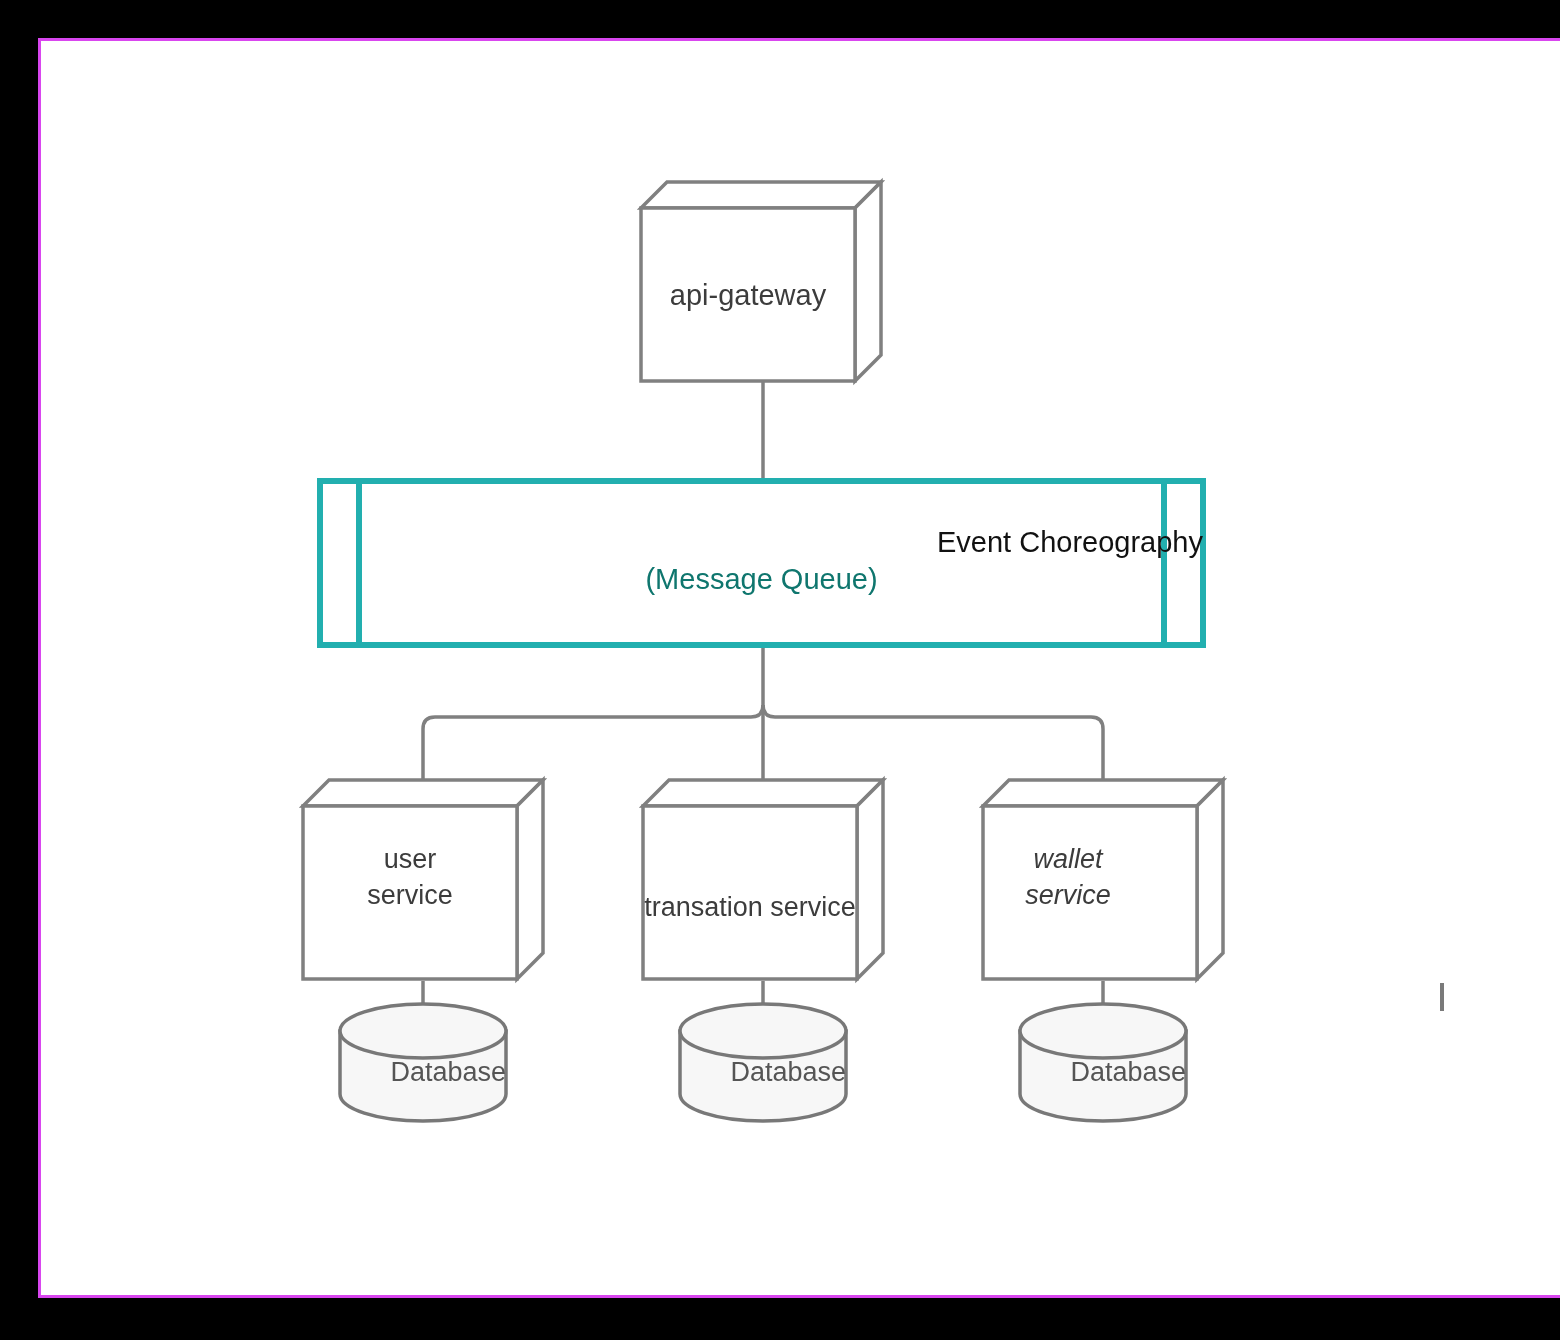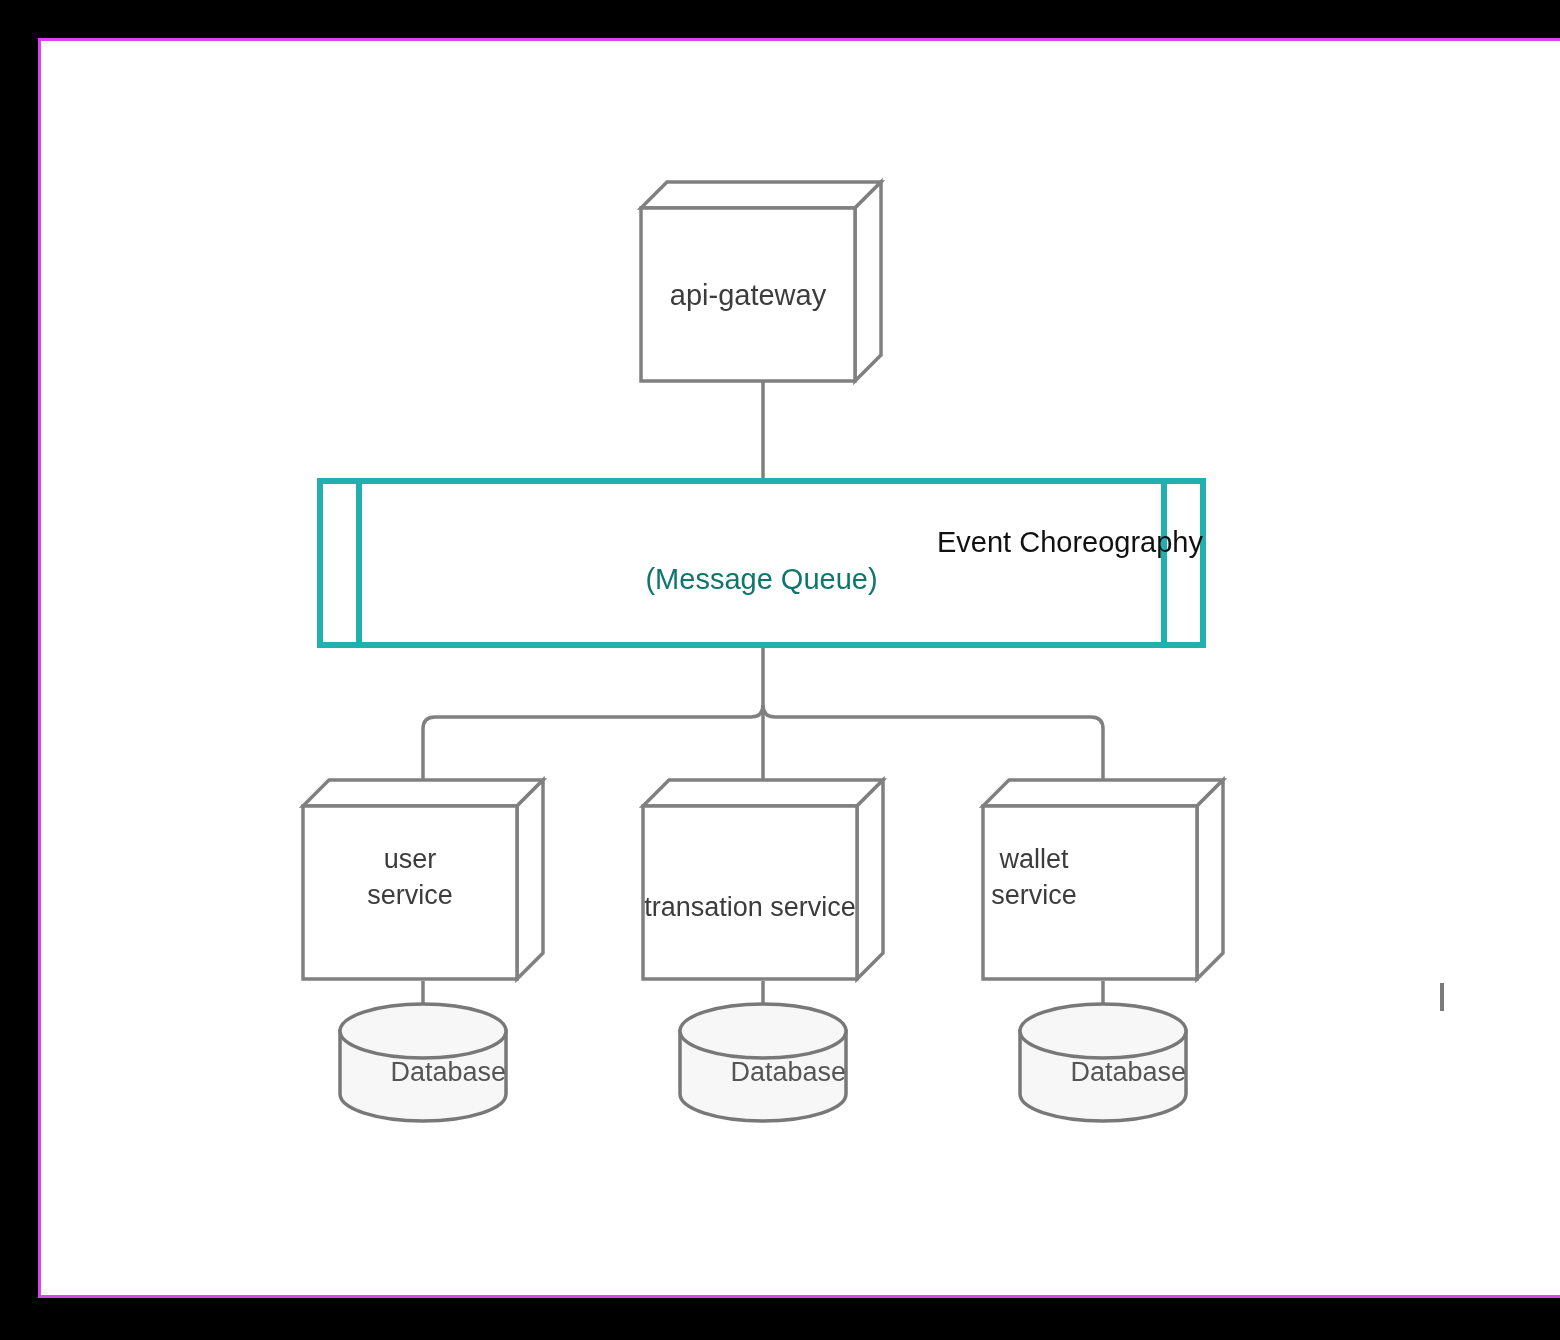--- a/index.html
+++ b/index.html
@@ -165,21 +165,21 @@
 
     <div class="node-label label-service" style="left:262px; top:800px; width:214px;">
       <div>user</div>
       <div>service</div>
     </div>
 
     <div class="node-label label-service" style="left:602px; top:848px; width:214px;">
       <div>transation service</div>
     </div>
 
-    <div class="node-label label-service" style="left:886px; top:800px; width:214px;">
+    <div class="node-label label-service" style="left:920px; top:800px; width:214px;font-style:italic;">
       <div>wallet</div>
       <div>service</div>
     </div>
 
     <div class="node-label label-db" style="left:299px; top:1015px; width:166px;">Database</div>
     <div class="node-label label-db" style="left:639px; top:1015px; width:166px;">Database</div>
     <div class="node-label label-db" style="left:979px; top:1015px; width:166px;">Database</div>
 
     <div id="text-caret"></div>
   </div>

